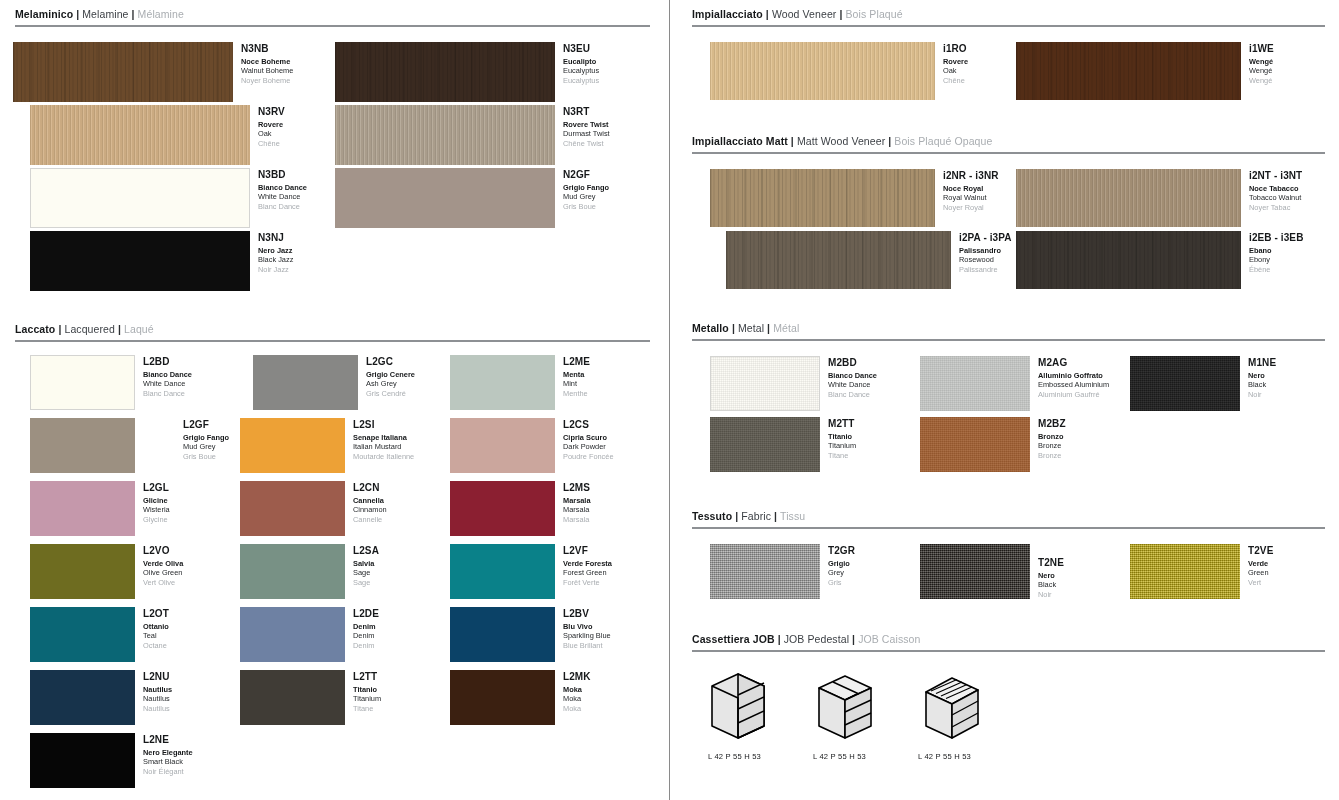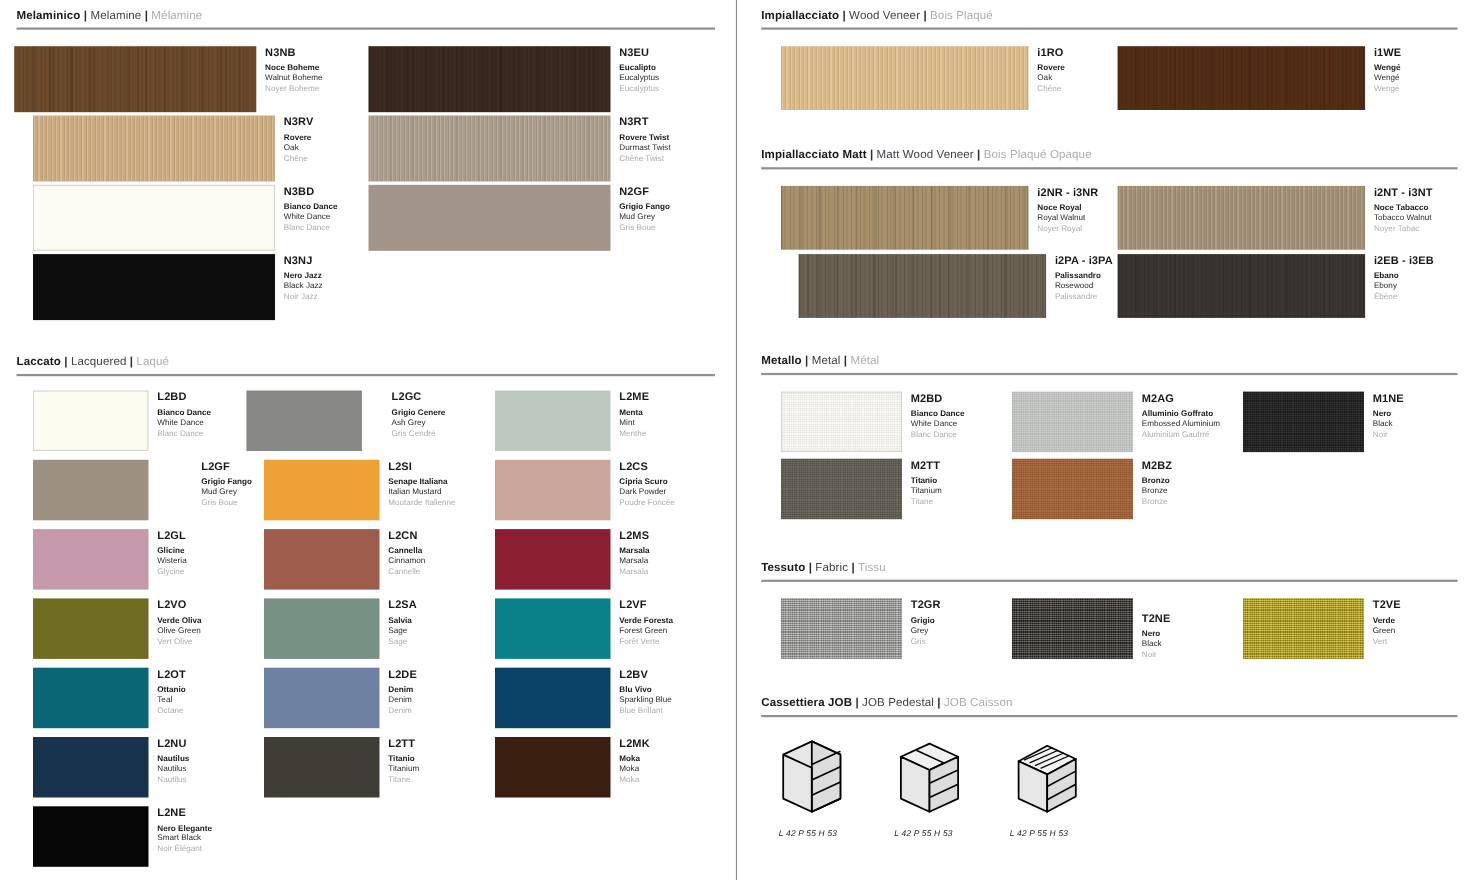--- a/index.html
+++ b/index.html
@@ -83,21 +83,21 @@
     opacity: .85;
   }
   .tx-metalg::after {
     background-image:
       repeating-linear-gradient(0deg, rgba(0,0,0,.06) 0 1px, rgba(255,255,255,.07) 1px 2px),
       repeating-linear-gradient(90deg, rgba(0,0,0,.05) 0 1px, rgba(255,255,255,.06) 1px 2px);
     opacity: .8;
   }
 
   
-  .peds { position: relative; margin-top: 18px; font-style: italic; }
+  .peds { position: relative; margin-top: 18px; }
   .ped { position: absolute; text-align: left; }
   .ped-dim {
     font-size: 7.6px; color: #16181a; letter-spacing: .2px;
     white-space: nowrap; margin-top: 6px;
   }
 </style>
 </head>
 <body>
 
 <div class="page">
@@ -188,21 +188,21 @@
       <div class="grid" id="laccato-grid" style="height:450px;">
           <div class="cell" style="left: 30px; top: 4px;">
             <div class="sw bordered" style="width: 105px; height: 55px; background-color: rgb(253, 252, 241);"></div>
             <div class="lbl">
               <div class="code">L2BD</div>
               <div class="n-it">Bianco Dance</div>
               <div class="n-en">White Dance</div>
               <div class="n-fr">Blanc Dance</div>
             </div>
           </div>
-          <div class="cell" style="left: 224px; top: 4px; gap: 19px;">
+          <div class="cell" style="left: 253px; top: 4px;">
             <div class="sw" style="width: 105px; height: 55px; background-color: rgb(135, 135, 133);"></div>
             <div class="lbl">
               <div class="code">L2GC</div>
               <div class="n-it">Grigio Cenere</div>
               <div class="n-en">Ash Grey</div>
               <div class="n-fr">Gris Cendré</div>
             </div>
           </div>
           <div class="cell" style="left: 450px; top: 4px;">
             <div class="sw" style="width: 105px; height: 55px; background-color: rgb(187, 199, 191);"></div>

